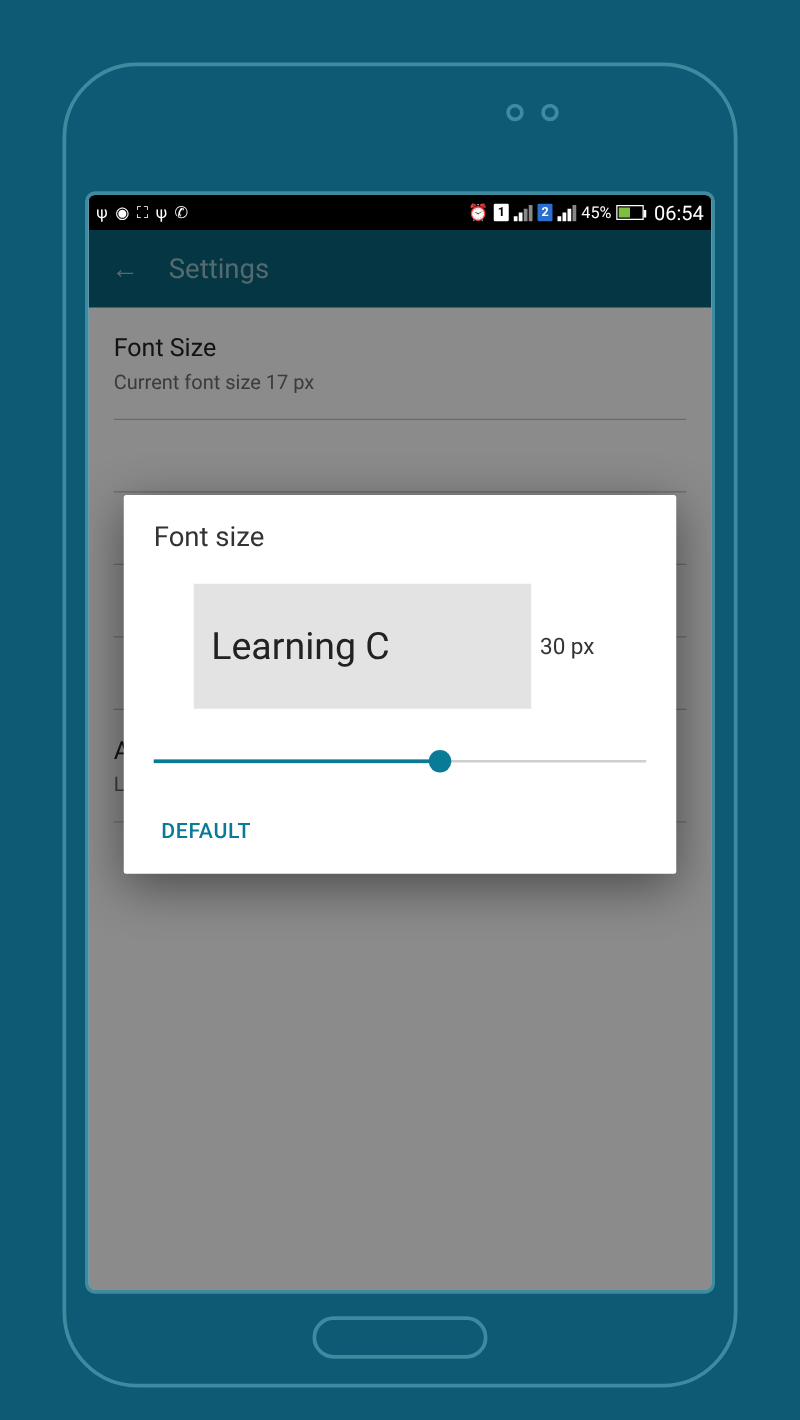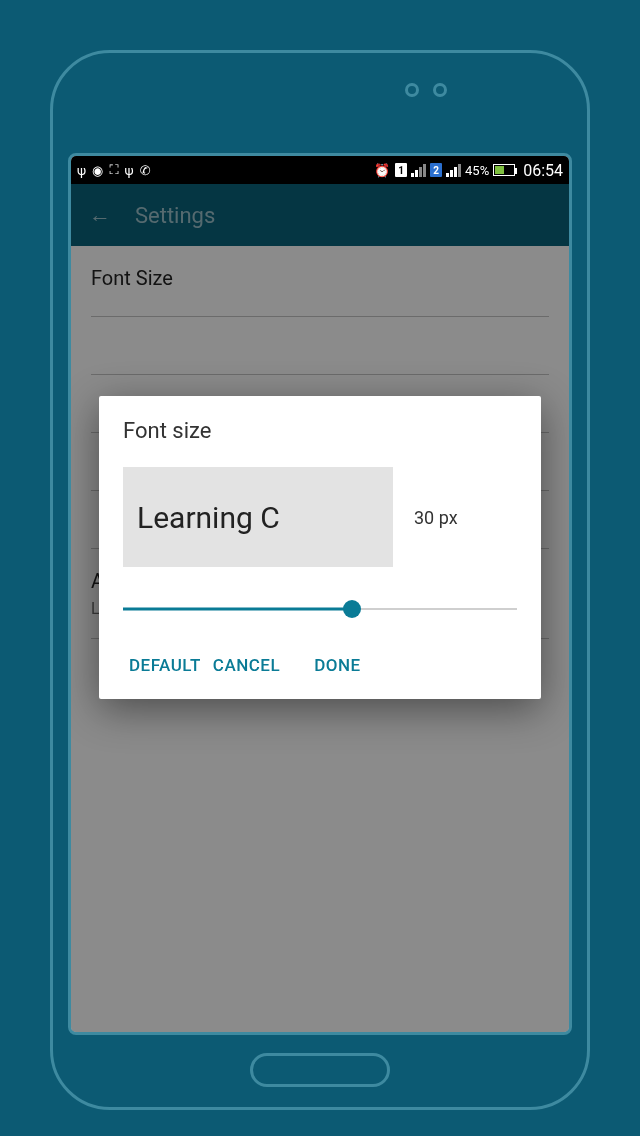--- a/index.html
+++ b/index.html
@@ -70,21 +70,21 @@
   .dialog {
     position: absolute;
     left: 28px; right: 28px;
     top: 240px;
     background: #fff;
     border-radius: 2px;
     box-shadow: 0 10px 40px rgba(0,0,0,0.45);
     padding: 22px 24px 14px 24px;
   }
   .dialog-title { font-size: 22px; color: #333; margin-bottom: 24px; }
-  .preview-row { display: flex; align-items: center; gap: 21px; margin-bottom: 28px; }
+  .preview-row { display: flex; align-items: center; gap: 7px; margin-bottom: 28px; margin-left: 32px; }
   .preview-box {
     flex: 0 0 auto;
     width: 270px; min-height: 100px;
     background: #e3e3e3;
     display: flex; align-items: center;
     padding: 0 14px;
     font-size: 30px; color: #222;
   }
   .size-label { font-size: 18px; color: #333; }
 
@@ -141,20 +141,21 @@
     </div>
 
     <div class="app-bar">
       <span class="back-arrow">←</span>
       <span>Settings</span>
     </div>
 
     <div class="content">
       <div class="row">
         <div class="row-title">Font Size</div>
+        <div class="row-sub">Current font size 17 px</div>
       </div>
       <div class="row" style="height:58px"></div>
       <div class="row" style="height:58px"></div>
       <div class="row" style="height:58px"></div>
       <div class="row" style="height:58px"></div>
       <div class="row">
         <div class="row-title">About</div>
         <div class="row-sub">Learning C ver 1.0.0</div>
       </div>
     </div>
@@ -170,23 +171,19 @@
       </div>
 
       <div class="slider-wrap">
         <div class="track"></div>
         <div class="track-fill"></div>
         <div class="thumb"></div>
       </div>
 
       <div class="dialog-actions">
         <button class="dlg-btn">DEFAULT</button>
-        <div class="dlg-right">
-          <button class="dlg-btn">CANCEL</button>
-          <button class="dlg-btn">DONE</button>
-        </div>
       </div>
     </div>
 
   </div>
 
   <div class="home-btn"></div>
 </div>
 
 </body></html>

